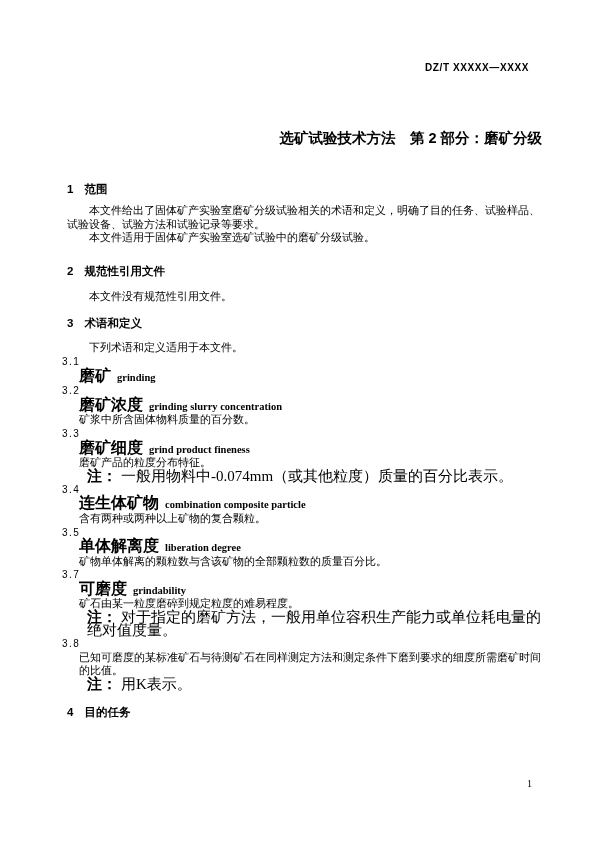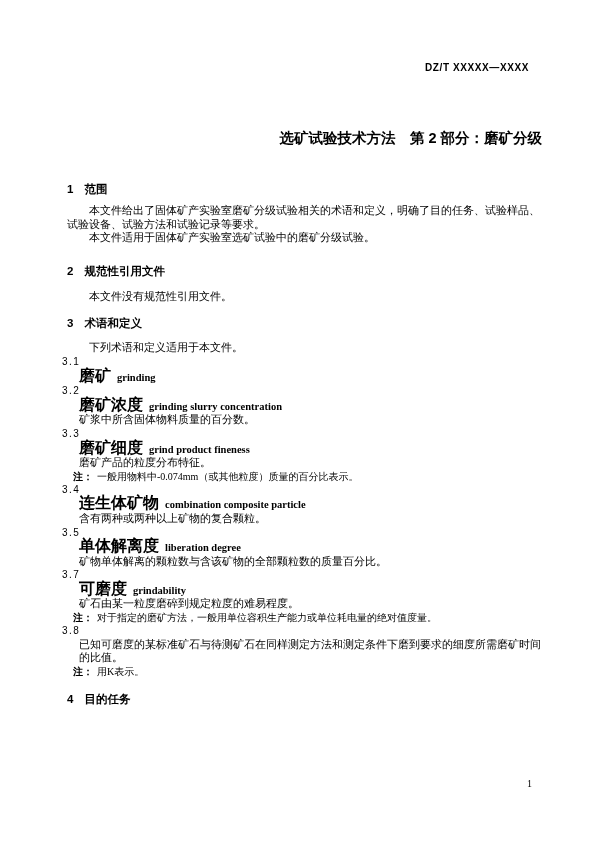--- a/index.html
+++ b/index.html
@@ -70,22 +70,22 @@
     font-family:"Liberation Serif","DejaVu Serif",serif;
     font-weight:bold;
     font-size:10.5px;
     margin-left:6px;
   }
   .term-def{
     margin-left:17px;
     line-height:13.6px;
   }
   .term-note{
-    margin-left:11px;
-    font-size:10px;
+    margin-left:25px;
+    font-size:15px;
     line-height:13px;
   }
   .note-label{
     font-weight:bold;
     margin-right:4px;
   }
   .page-number{
     position:absolute;
     top:777px;
     right:68px;

